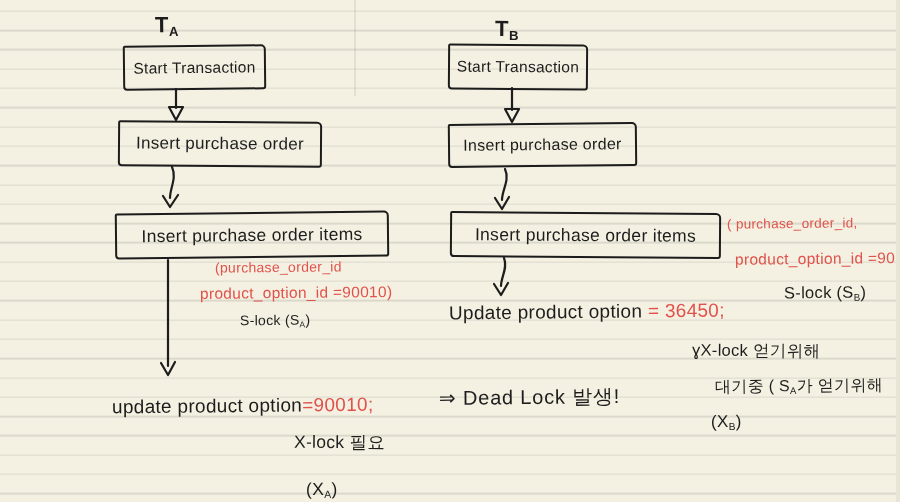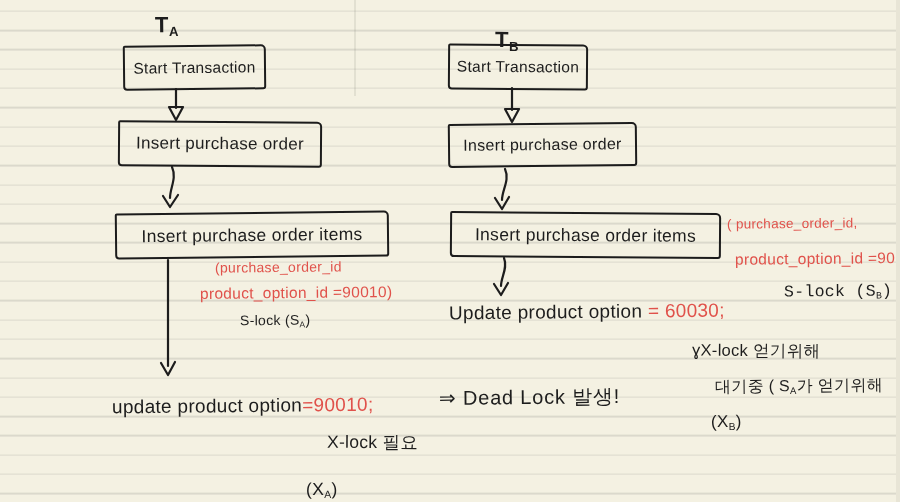--- a/index.html
+++ b/index.html
@@ -73,53 +73,53 @@
   <div class="abs red tilt-l" style="left:200px; top:284px; font-size:15.5px;">product_option_id =90010)</div>
 
   <div class="abs tilt-l" style="left:240px; top:313px; font-size:14px;">
     <span>S-lock (S</span><span class="sub">A</span><span>)</span>
   </div>
 
   <div class="abs tilt-l" style="left:112px; top:396px; font-size:19px;">
     <span class="ink">update product option</span><span class="red">=90010;</span>
   </div>
 
-  <div class="abs tilt-r" style="left:294px; top:433px; font-size:17.5px;margin-left:33px;">X-lock 필요</div>
+  <div class="abs tilt-r" style="left:294px; top:433px; font-size:17.5px;">X-lock 필요</div>
 
   <div class="abs tilt-l" style="left:306px; top:480px; font-size:17.5px;">
     <span>(X</span><span class="sub">A</span><span>)</span>
   </div>
 
-  <div class="abs t-title tilt-r" style="left:495px; top:28px;">
+  <div class="abs t-title tilt-r" style="left:495px; top:17px;">
     <span>T</span><span class="sub">B</span>
   </div>
 
   <div class="box tilt-r" style="left:448px; top:44px; width:136px; height:42px; font-size:15.5px;">
     <span>Start Transaction</span>
   </div>
 
   <div class="box tilt-l" style="left:448px; top:123px; width:185px; height:40px; font-size:16px;">
     <span>Insert purchase order</span>
   </div>
 
   <div class="box tilt-r" style="left:450px; top:212px; width:267px; height:42px; font-size:17.5px;">
     <span>Insert purchase order items</span>
   </div>
 
   <div class="abs red tilt-l" style="left:727px; top:217px; font-size:13.5px;">( purchase_order_id,</div>
 
   <div class="abs red tilt-l" style="left:735px; top:250px; font-size:15.5px;">product_option_id =90</div>
 
-  <div class="abs tilt-l" style="left:784px; top:283px; font-size:16.5px;font-family:Liberation Mono, monospace;">
+  <div class="abs tilt-l" style="left:784px; top:283px; font-size:16.5px;">
     <span>S-lock (S</span><span class="sub">B</span><span>)</span>
   </div>
 
   <div class="abs tilt-l" style="left:449px; top:302px; font-size:19px;">
     <span class="ink">Update product option</span>
-    <span class="red">= 60030;</span>
+    <span class="red">= 36450;</span>
   </div>
 
   <div class="abs tilt-r" style="left:692px; top:341px; font-size:16.5px;">ɣX-lock 얻기위해</div>
 
   <div class="abs tilt-l" style="left:715px; top:377px; font-size:16px;">
     <span>대기중 ( S</span><span class="sub">A</span><span>가 얻기위해</span>
   </div>
 
   <div class="abs tilt-l" style="left:711px; top:413px; font-size:17px;text-align:center;">
     <span>(X</span><span class="sub">B</span><span>)</span>

